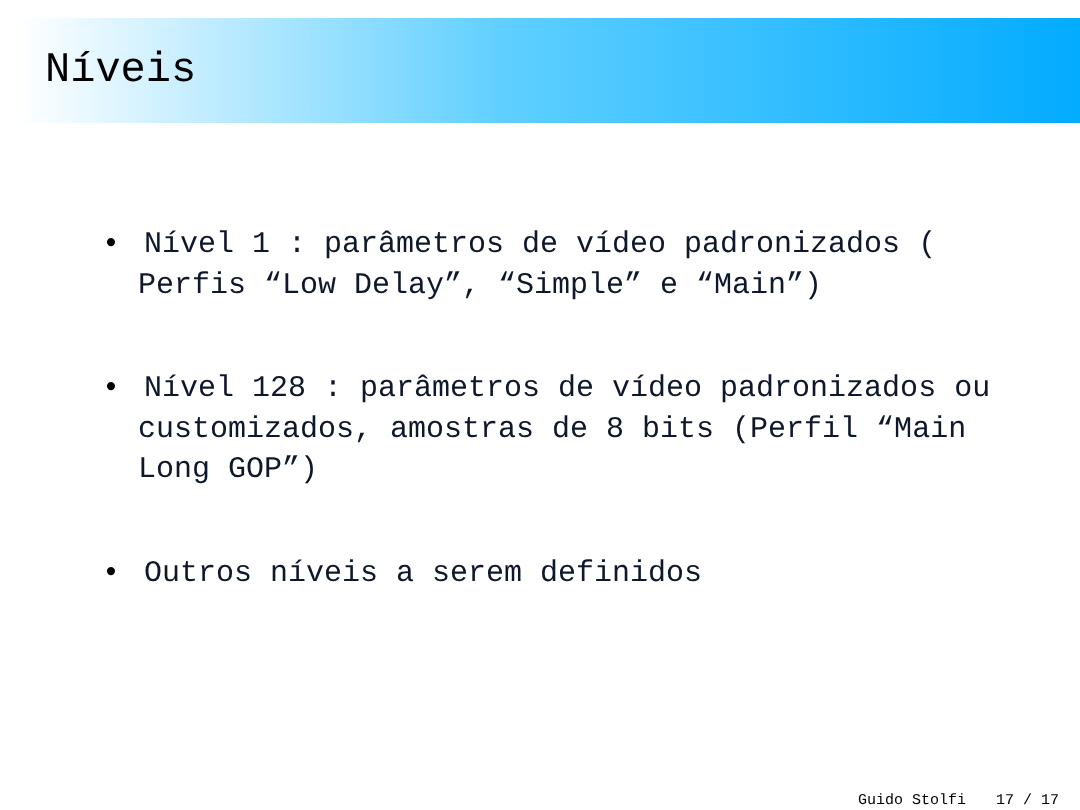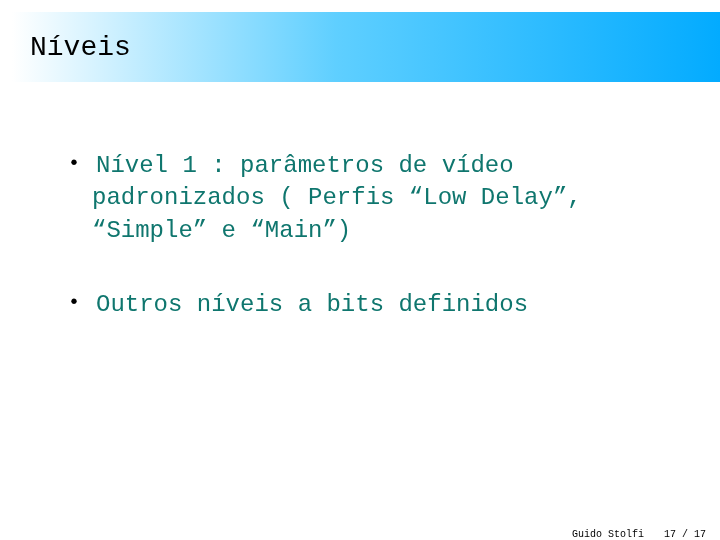--- a/index.html
+++ b/index.html
@@ -23,23 +23,23 @@
   }
   .content {
     padding: 60px 42px 0 42px;
   }
   ul.bullets {
     list-style: none;
   }
   ul.bullets > li {
     position: relative;
     padding-left: 30px;
-    font-size: 24px;
+    font-size: 20px;
     line-height: 1.35;
-    color: #0f766e;
+    color: #0f172a;
     margin-bottom: 42px;
   }
   ul.bullets > li::before {
     content: "•";
     position: absolute;
     left: 6px;
     top: 0;
     font-size: 20px;
     color: #000000;
   }
@@ -58,21 +58,24 @@
 <div class="title-bar">
   <span class="title-text">Níveis</span>
 </div>
 
 <div class="content">
   <ul class="bullets">
     <li>
       <span>Nível 1 : parâmetros de vídeo padronizados ( Perfis “Low Delay”, “Simple” e “Main”)</span>
     </li>
     <li>
-      <span>Outros níveis a bits definidos</span>
+      <span>Nível 128 : parâmetros de vídeo padronizados ou customizados, amostras de 8 bits (Perfil “Main Long GOP”)</span>
+    </li>
+    <li>
+      <span>Outros níveis a serem definidos</span>
     </li>
   </ul>
 </div>
 
 <div class="footer">
   <span class="author">Guido Stolfi</span>
   <span>17 / 17</span>
 </div>
 
 </body></html>

